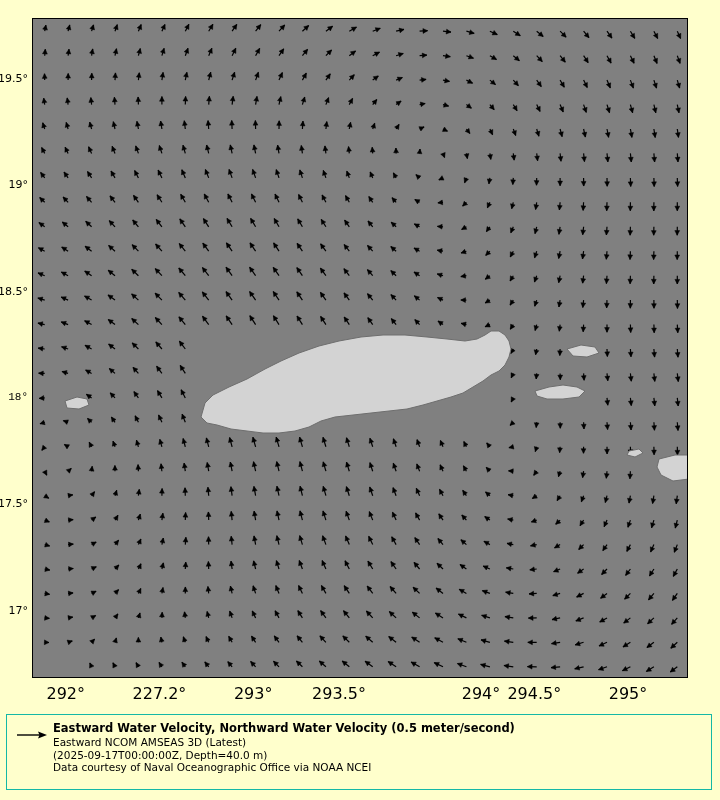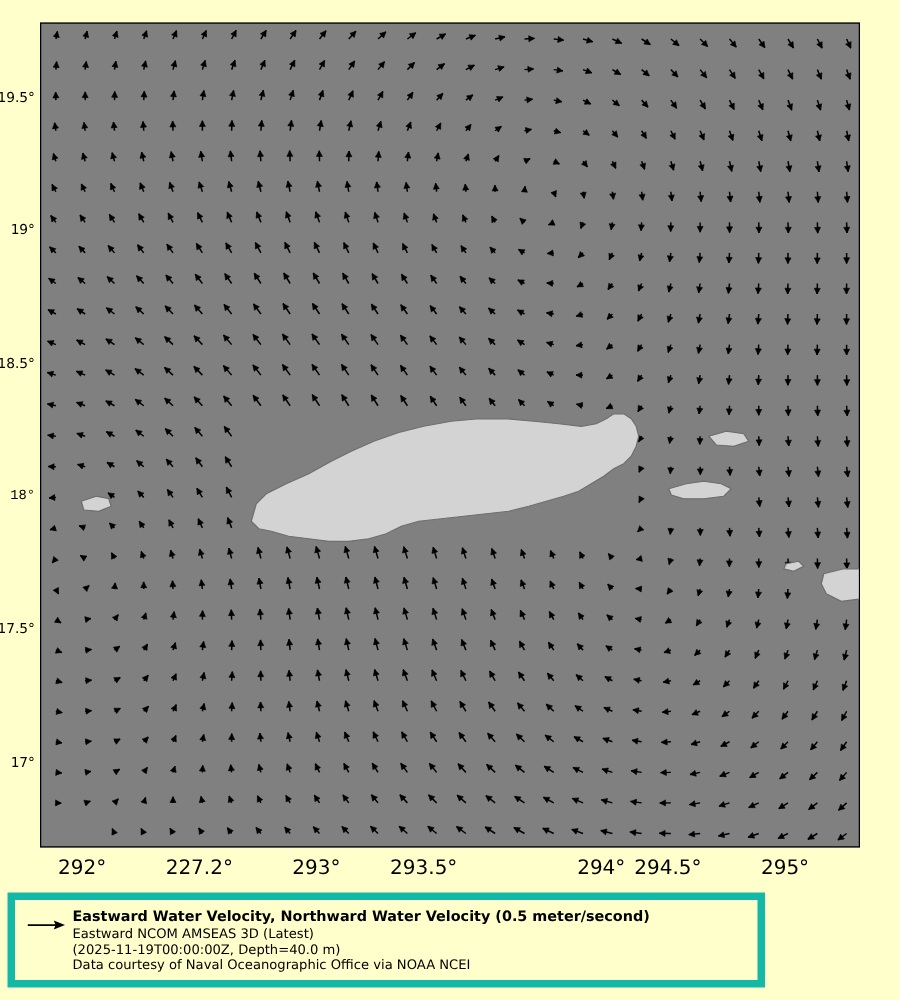--- a/index.html
+++ b/index.html
@@ -77,23 +77,23 @@
     left: 32px;
     top: 684px;
     width: 656px;
     height: 16px;
   }
   
   #legend-box {
     position: absolute;
     left: 6px;
     top: 714px;
-    width: 606px;
+    width: 706px;
     height: 76px;
-    border: 6px solid #14b8a6;
+    border: 1px solid #14b8a6;
     box-sizing: border-box;
     background: #ffffcc;
   }
   #legend-arrow {
     position: absolute;
     left: 10px;
     top: 14px;
   }
   #legend-text {
     position: absolute;
@@ -1558,18 +1558,18 @@
     </div>
 
   <div id="legend-box">
     <svg id="legend-arrow" width="30" height="12">
       <line x1="0" y1="6" x2="24" y2="6" stroke="#000" stroke-width="1.4"></line>
       <polygon points="30,6 21,2.4 22.5,6 21,9.6" fill="#000"></polygon>
     </svg>
     <div id="legend-text">
       <p class="legend-title">Eastward Water Velocity, Northward Water Velocity (0.5 meter/second)</p>
       <p class="legend-line">Eastward NCOM AMSEAS 3D (Latest)</p>
-      <p class="legend-line">(2025-11-19T00:00:00Z, Depth=40.0 m)</p>
+      <p class="legend-line">(2025-09-17T00:00:00Z, Depth=40.0 m)</p>
       <p class="legend-line">Data courtesy of Naval Oceanographic Office via NOAA NCEI</p>
     </div>
   </div>
 
 </div>
 
 </body></html>

